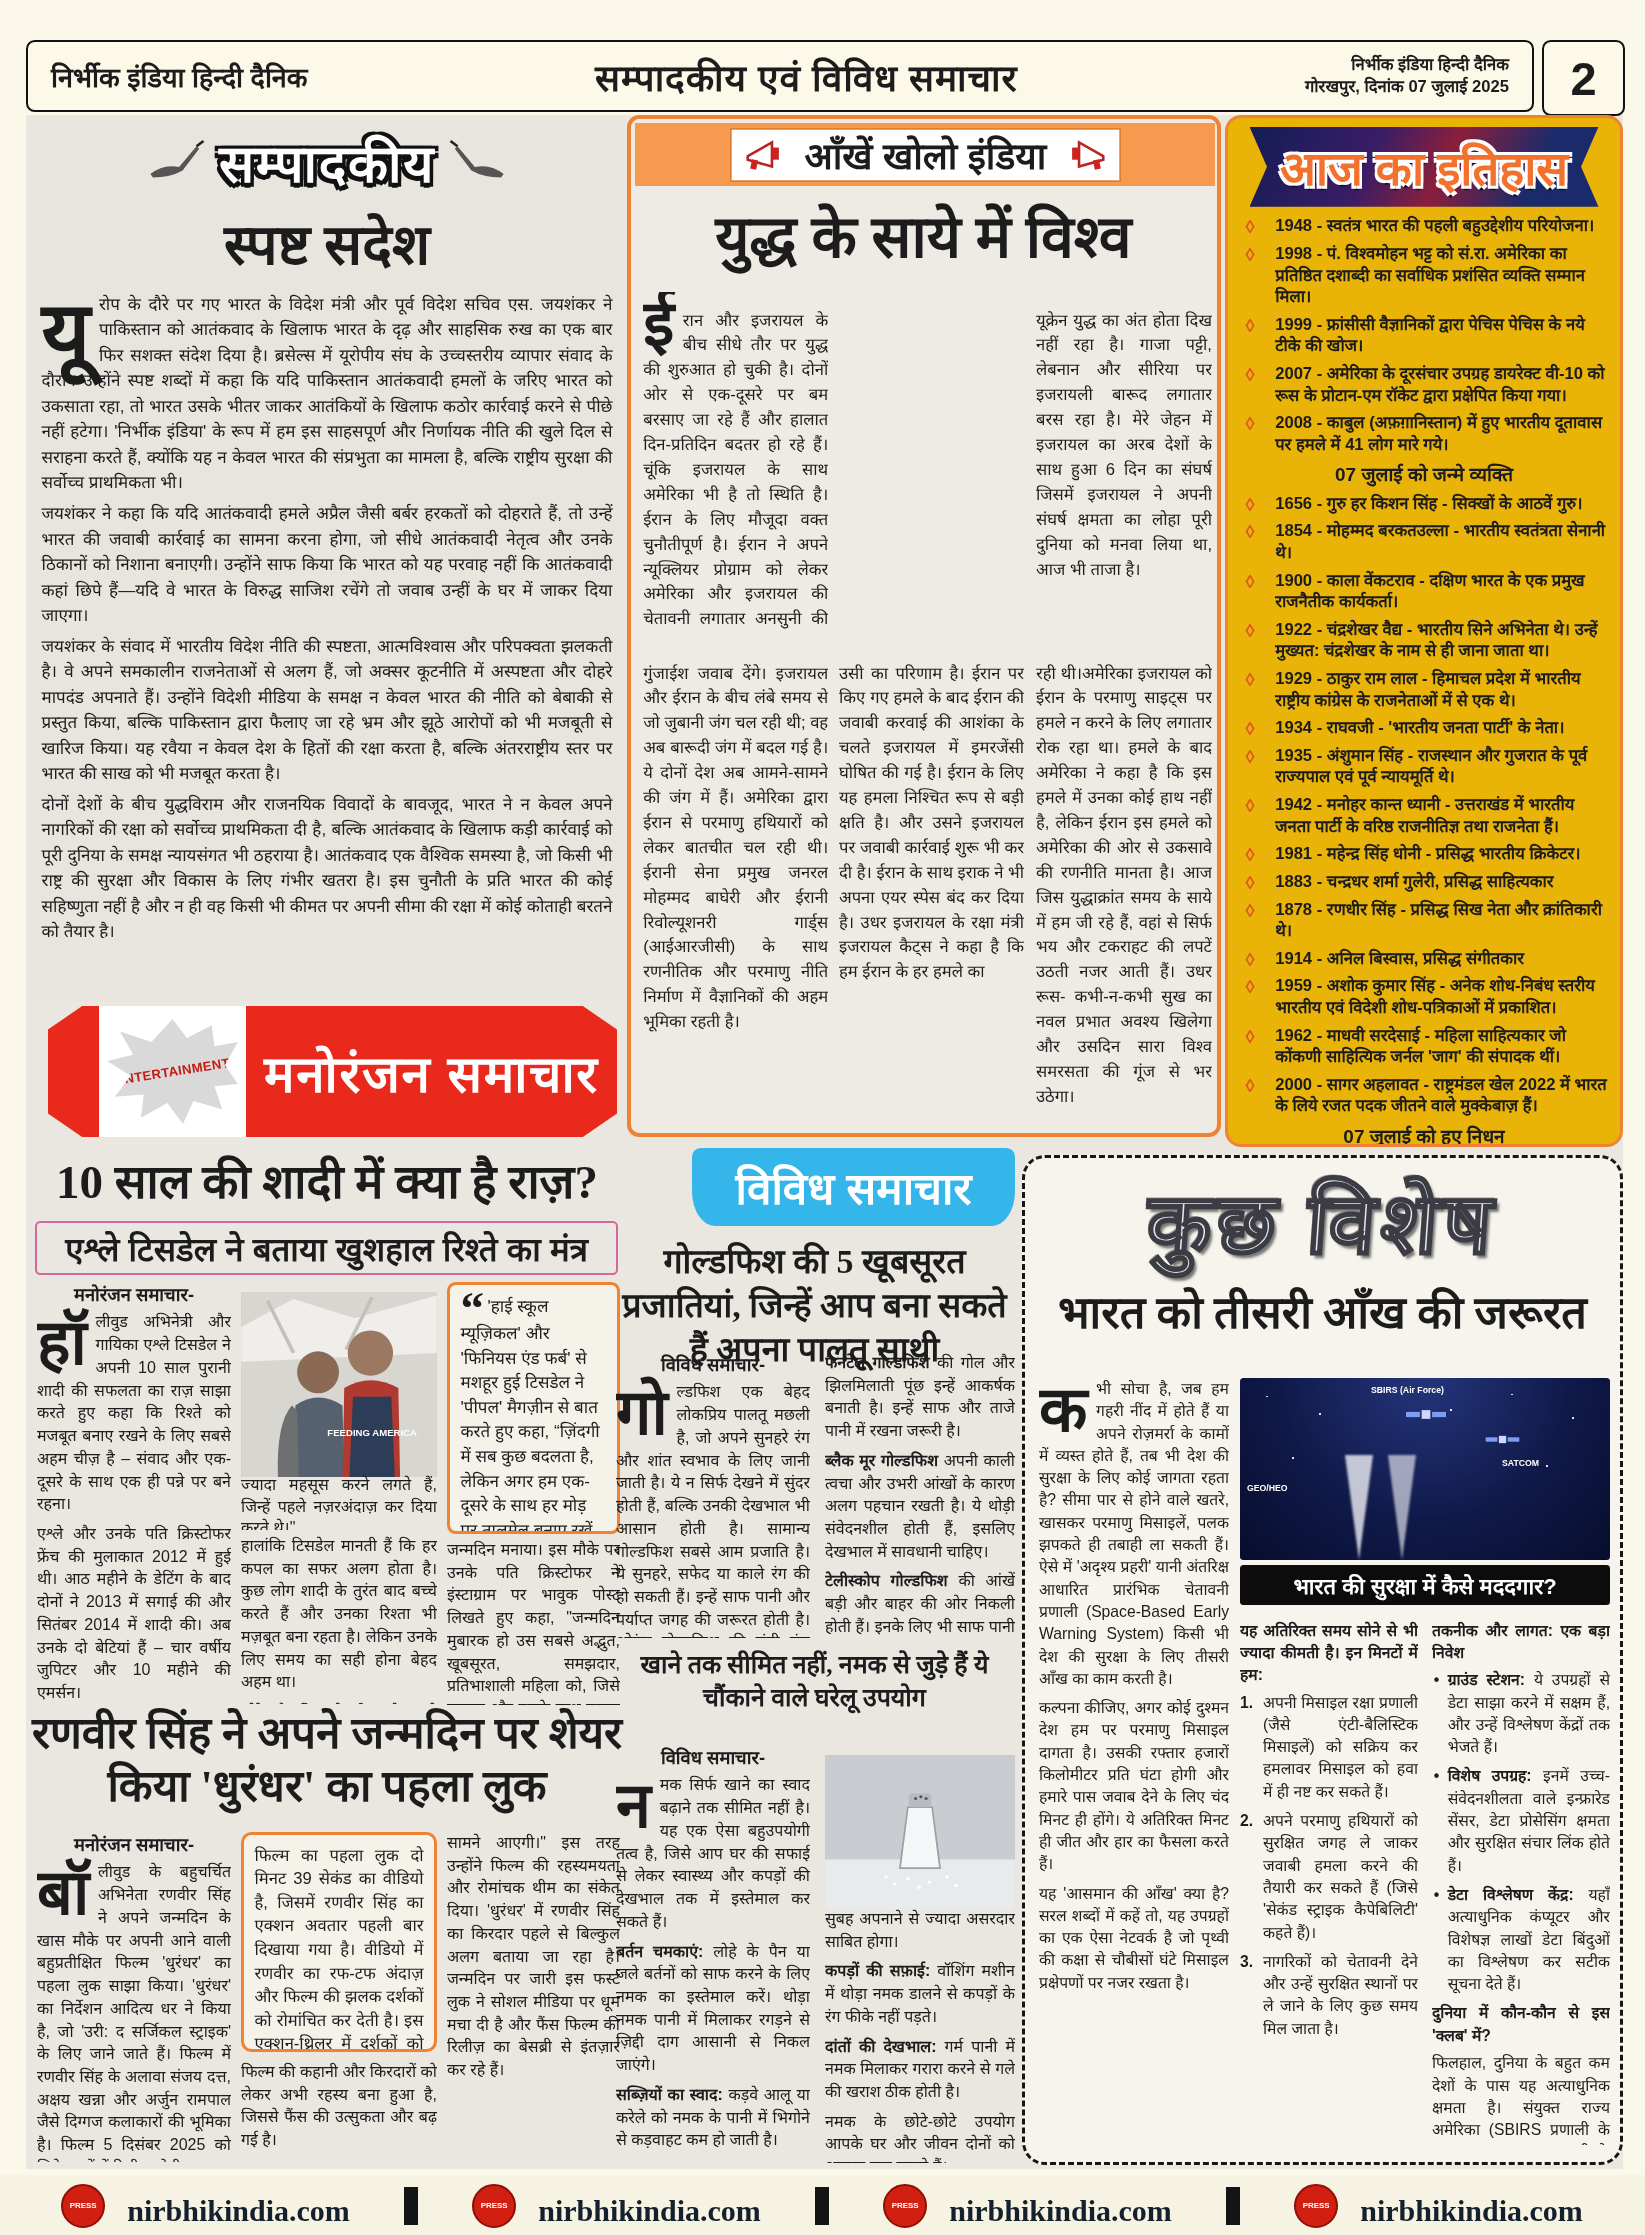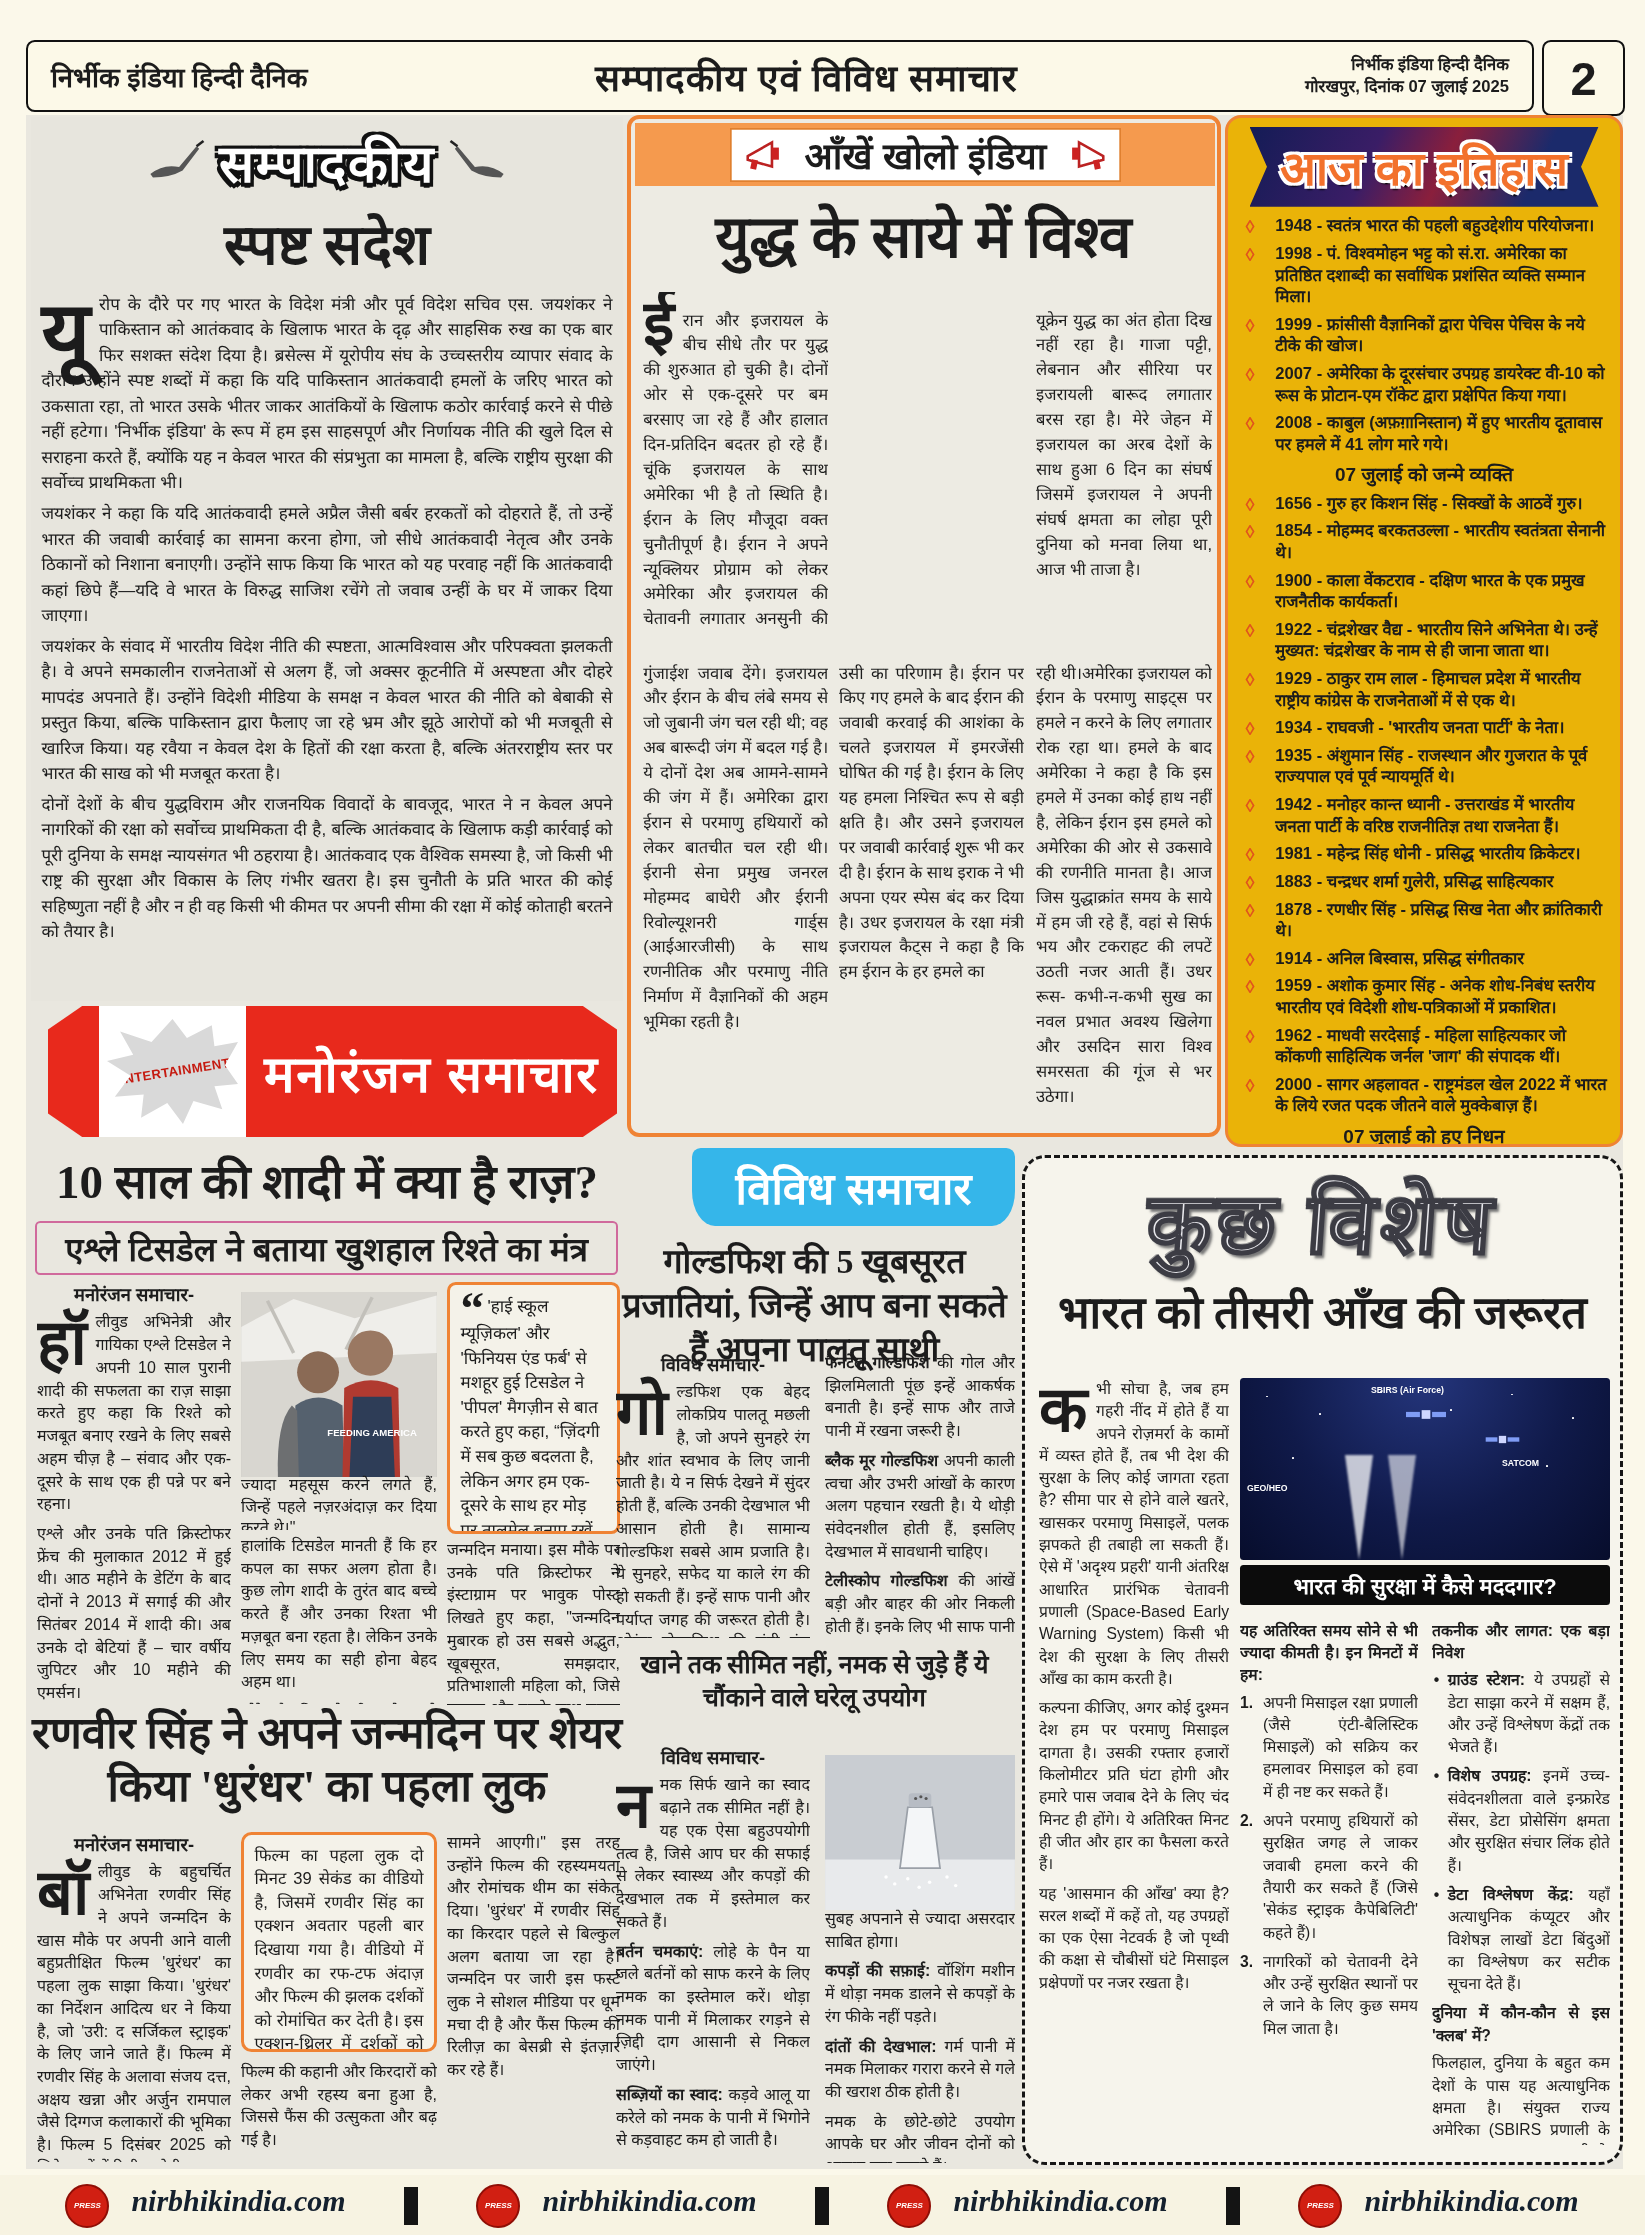--- a/index.html
+++ b/index.html
@@ -69,21 +69,21 @@
   .beam{position:absolute;bottom:0;width:0;height:0;border-left:14px solid transparent;border-right:14px solid transparent;border-bottom:105px solid rgba(255,255,255,.75);filter:blur(0.9px);transform:rotate(180deg);}
   .sp-img-label{position:absolute;color:#fff;font-size:8.7px;font-weight:bold;}
   .sp-bar{position:absolute;left:215px;top:407px;width:370px;height:40px;background:#0c0c0c;color:#fff;display:flex;align-items:center;justify-content:center;font-weight:bold;font-size:22px;border-radius:3.5px;}
   .n-item{position:relative;padding-left:23px;margin-bottom:7px;}
   .n-item b{position:absolute;left:0;top:0;}
   .b-item{position:relative;padding-left:15.7px;margin-bottom:7px;}
   .b-item::before{content:"•";position:absolute;left:1.7px;top:0;font-weight:bold;}
   .sp-h{font-weight:bold;margin:3.5px 0 5.2px 0;}
   
   .footer{left:0;top:2175px;width:1646px;height:61px;background:#f7f3e2;display:flex;align-items:center;}
-  .f-cell{width:411px;display:flex;align-items:flex-start;justify-content:center;gap:22px;font-style:italic;}
+  .f-cell{width:411px;display:flex;align-items:flex-end;justify-content:center;gap:22px;}
   .f-logo{width:40px;height:40px;border-radius:50%;background:#d11f12;border:2.6px solid #8f0e06;color:#fff;display:flex;align-items:center;justify-content:center;font-size:7.9px;font-weight:bold;}
   .f-site{font-family:"Liberation Serif","DejaVu Serif",serif;font-weight:bold;font-size:30px;color:#14202e;}
   .f-div{width:14px;height:38px;background:#141414;margin:0 -7px;}
   .pen-icon{width:61px;height:44px;}
   .meg-icon{width:45px;height:35px;}
 </style>
 </head>
 <body>
 
 <div class="abs content-bg"></div>

